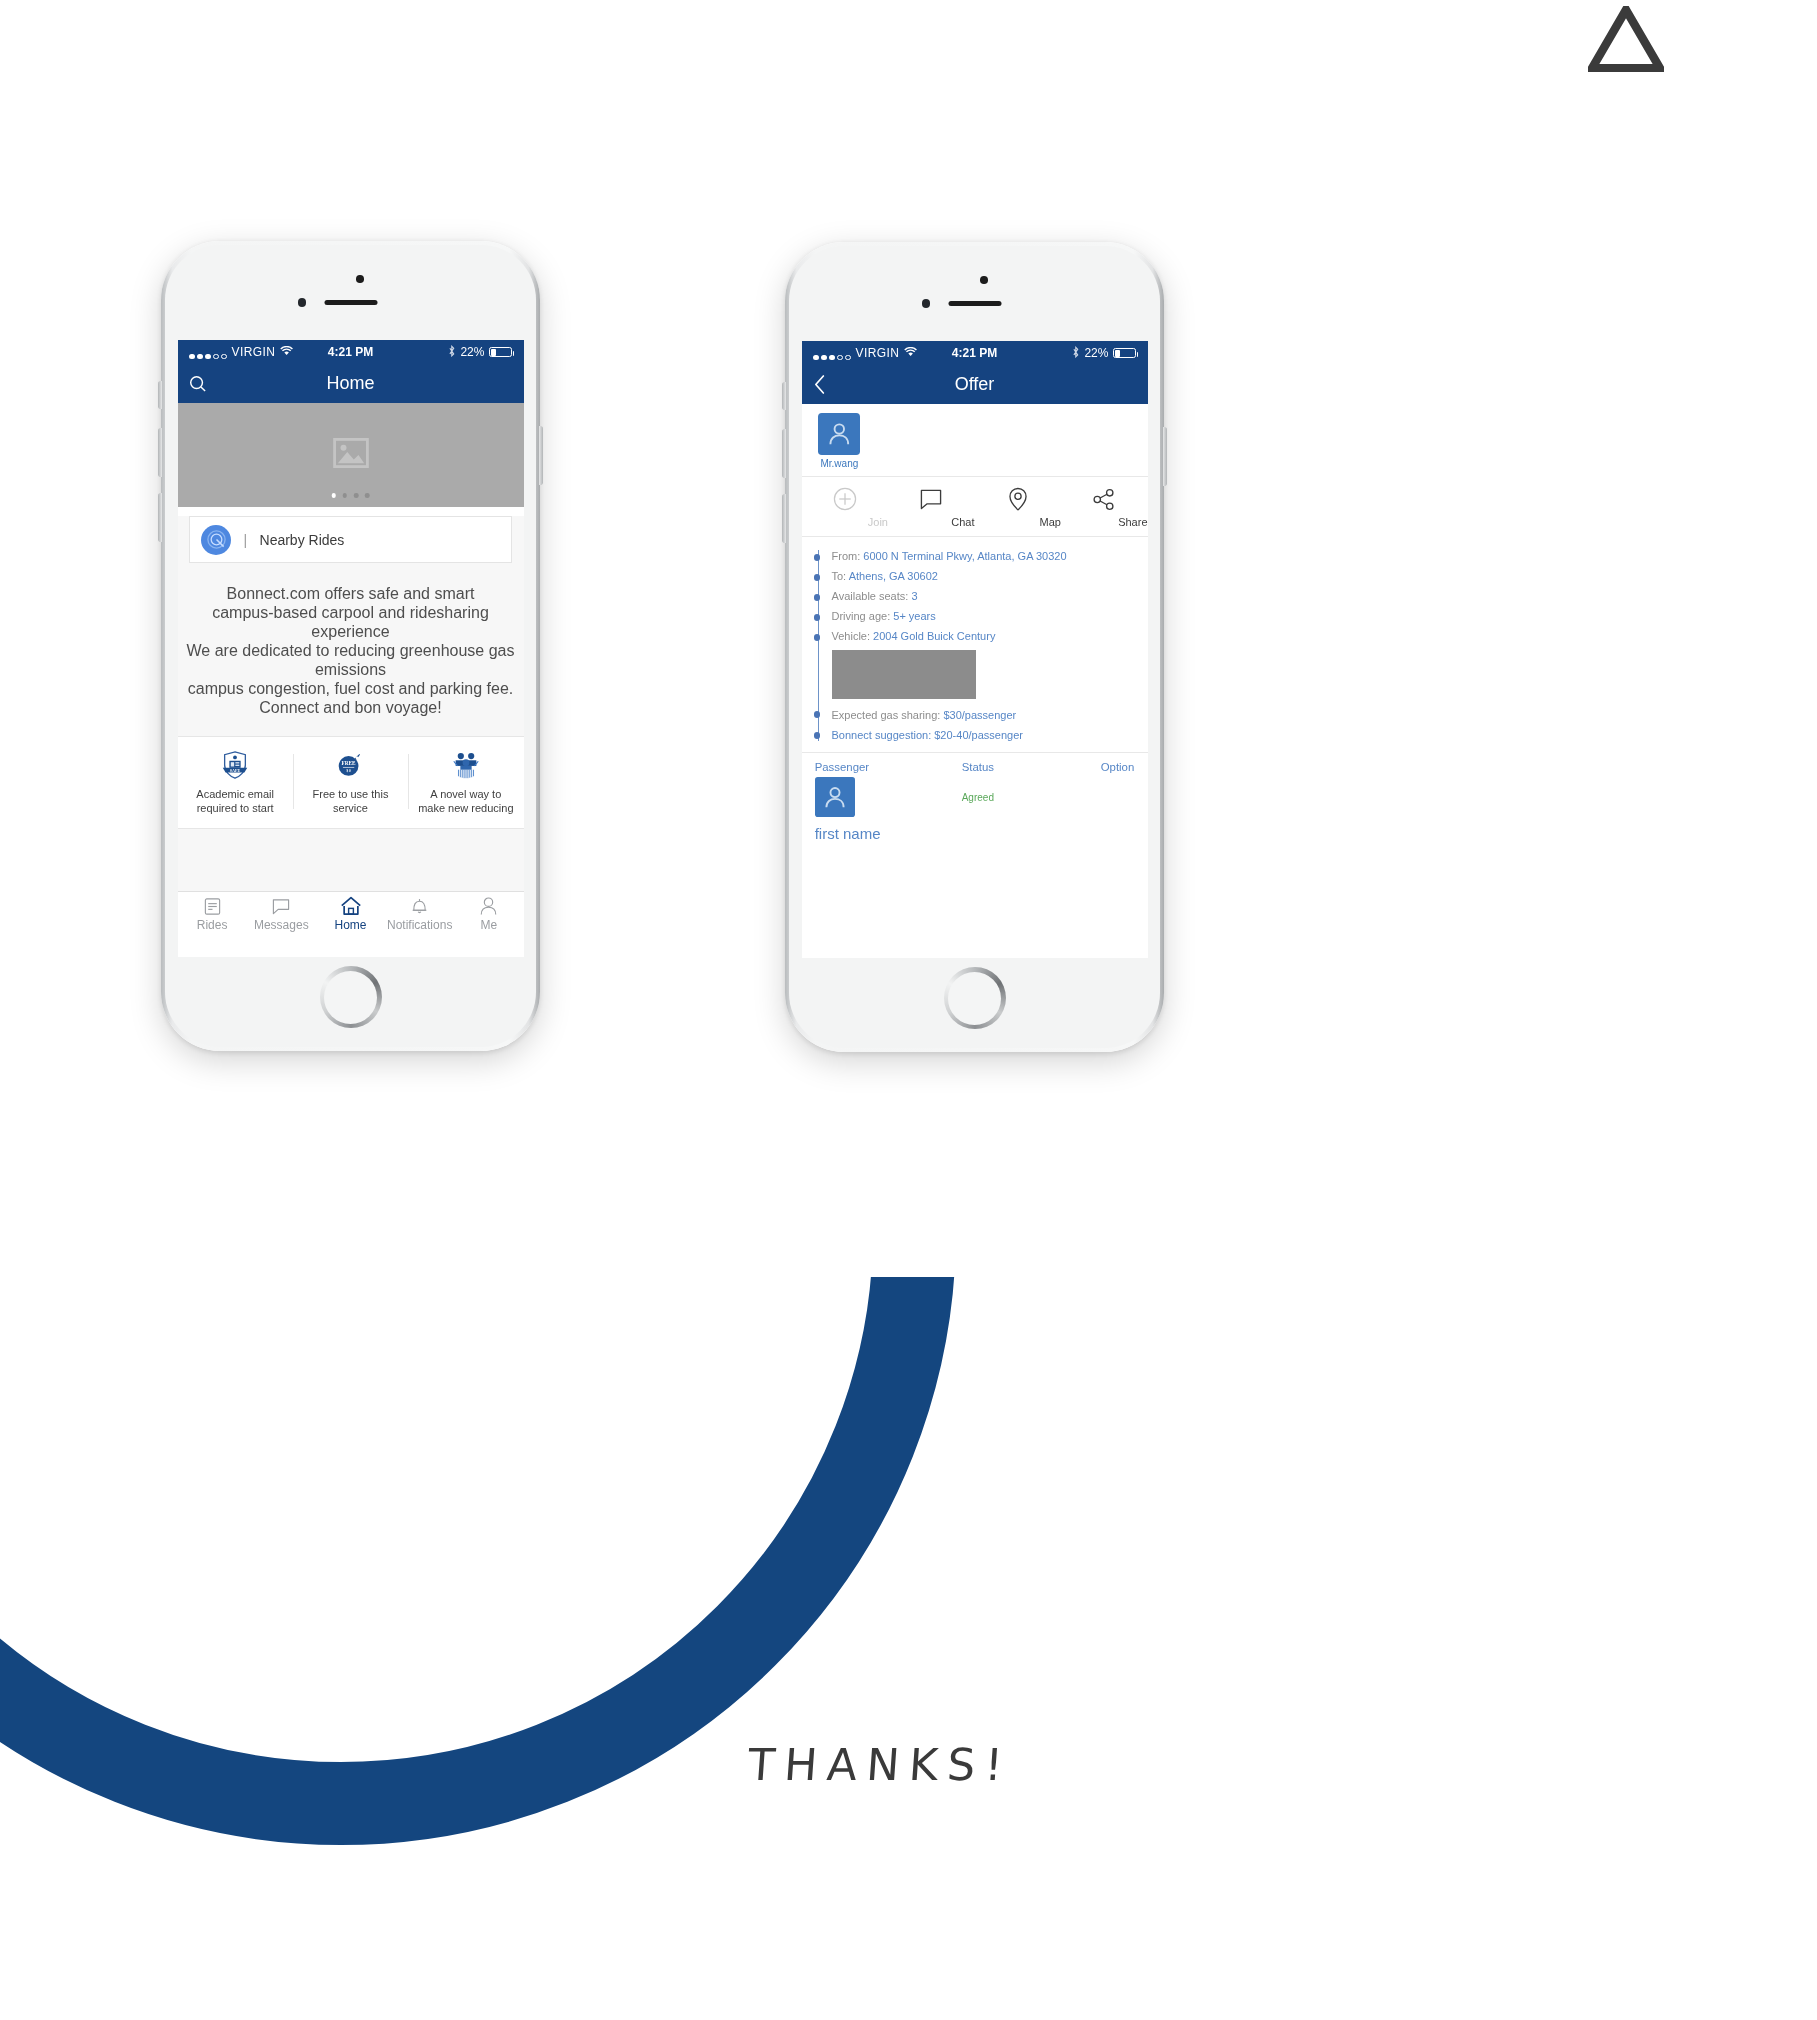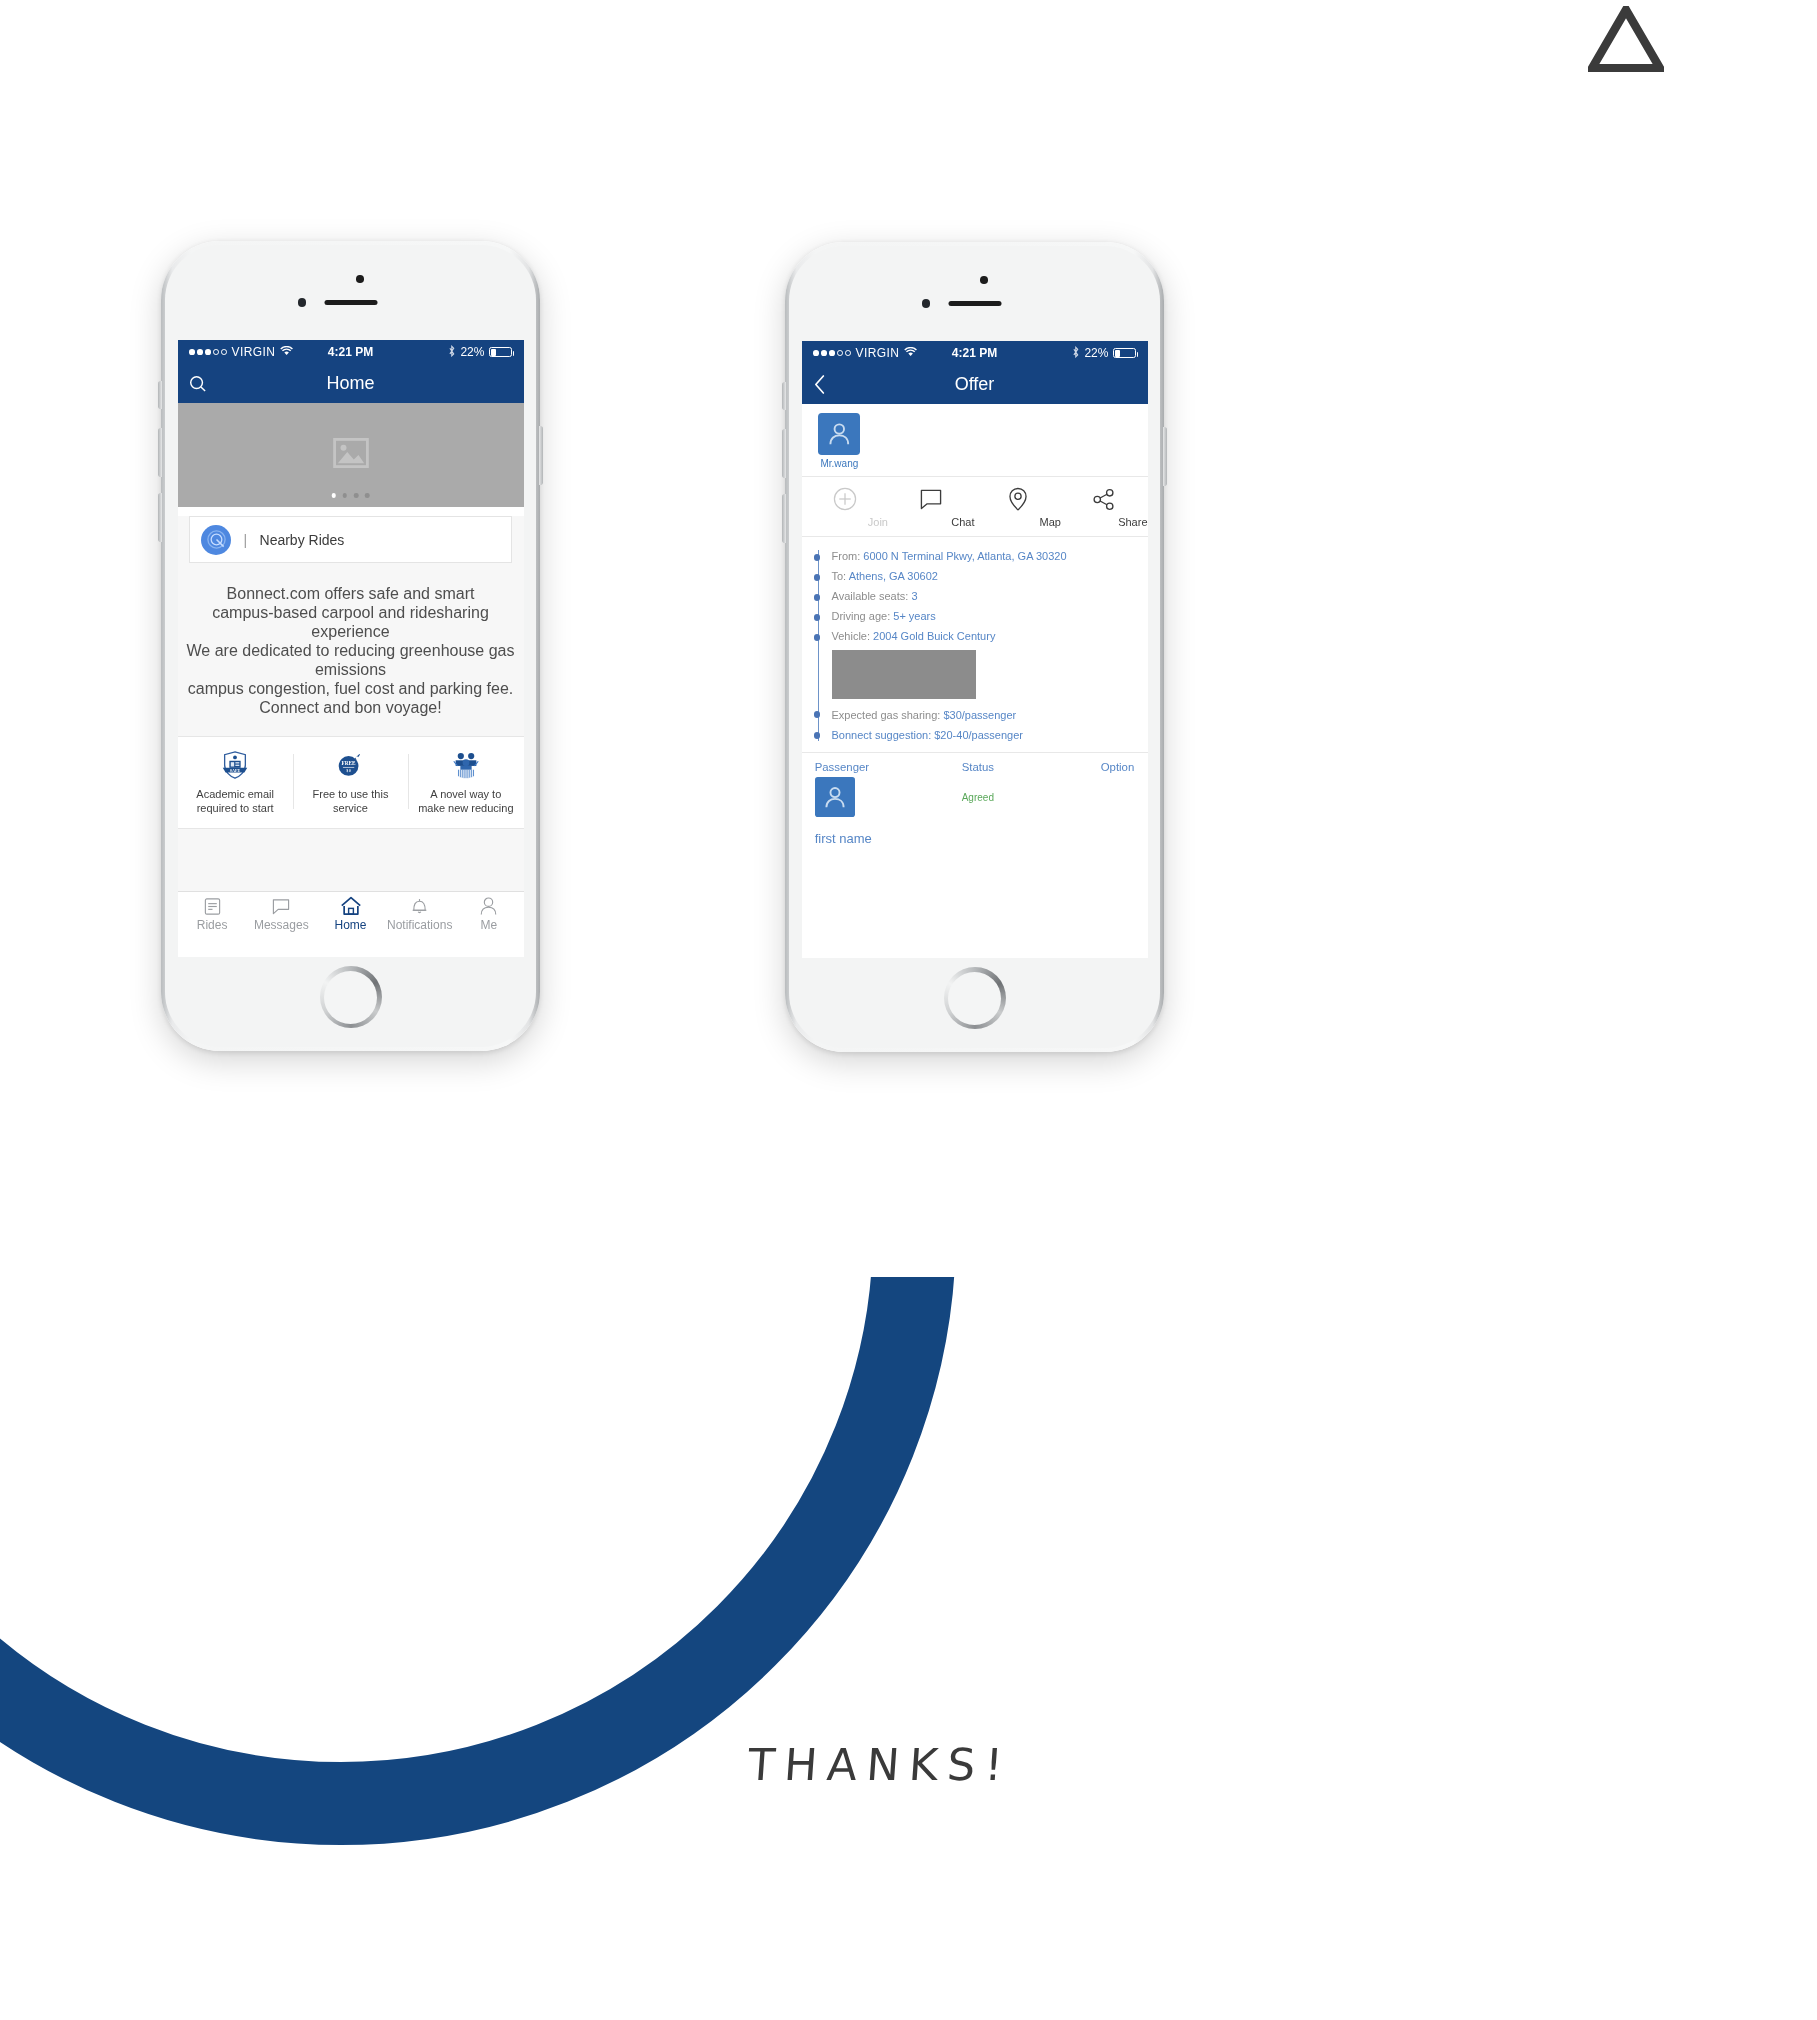--- a/index.html
+++ b/index.html
@@ -66,21 +66,21 @@
     position:absolute; left:50%; top:99px; transform:translateX(-50%);
     width:346px; height:617px; background:#ffffff; overflow:hidden;
   }
 
   
   .statusbar {
     height:24.6px; background:#154380; color:#fff;
     display:flex; align-items:center; padding:0 11.4px;
     font-size:12px; position:relative;
   }
-  .sb-left { display:flex; align-items:center; gap:4.7px; }
+  .sb-left { display:flex; align-items:flex-end; gap:4.7px; }
   .dots { display:flex; gap:2.4px; align-items:center; }
   .dot { width:5.7px; height:5.7px; border-radius:50%; background:#fff; }
   .dot.hollow { background:transparent; border:0.9px solid #fff; box-sizing:border-box; }
   .sb-carrier { letter-spacing:0.4px; font-size:12px; }
   .sb-time { position:absolute; left:50%; transform:translateX(-50%); font-weight:bold; font-size:12px; }
   .sb-right { margin-left:auto; display:flex; align-items:center; gap:4.7px; font-size:12px; }
   .battery { width:23px; height:10.4px; border:1.2px solid #fff; border-radius:2.4px; position:relative; }
   .battery::after { content:""; position:absolute; right:-3.3px; top:2.8px; width:1.9px; height:4.7px; background:#fff; border-radius:0 0.9px 0.9px 0; }
   .battery i { position:absolute; left:0.9px; top:0.9px; bottom:0.9px; width:22%; background:#fff; border-radius:0.9px; display:block; }
 
@@ -146,21 +146,21 @@
   .timeline { position:absolute; left:16px; top:13.2px; bottom:11.4px; width:1.9px; background:#6e93c8; }
   .det-row { position:relative; padding:0 13.2px 0 30px; font-size:11px; color:#8d8d8d; line-height:20px; }
   .det-row .bullet { position:absolute; left:12.3px; top:7.6px; width:6.6px; height:6.6px; border-radius:50%; background:#4a74b5; }
   .det-row .val { color:#5686c6; }
   .veh-photo { margin:3.8px 0 5.7px 30px; width:144px; height:49px; background:#8c8c8c; }
 
   .ptable-head { display:flex; padding:7.6px 13.2px 1.9px 13.2px; font-size:11.4px; color:#5686c6; }
   .pt-c1 { width:46%; } .pt-c2 { width:33%; } .pt-c3 { width:21%; text-align:right; }
   .ptable-row { display:flex; padding:1.9px 13.2px 5.7px 13.2px; align-items:flex-start; }
   .p-avatar { width:40px; height:40px; background:#3b77bd; border-radius:2.8px; display:flex; align-items:center; justify-content:center; }
-  .p-name { font-size:13px; color:#5686c6; margin-top:14px; }
+  .p-name { font-size:15px; color:#5686c6; margin-top:8px; }
   .p-status { font-size:10px; color:#5aa85a; padding-top:15px; }
   .offer-filler { background:#fff; height:123px; }
 </style>
 </head>
 <body>
 
 <div class="stage">
 
   <div class="ring-wrap">
     <div class="ring"></div>

